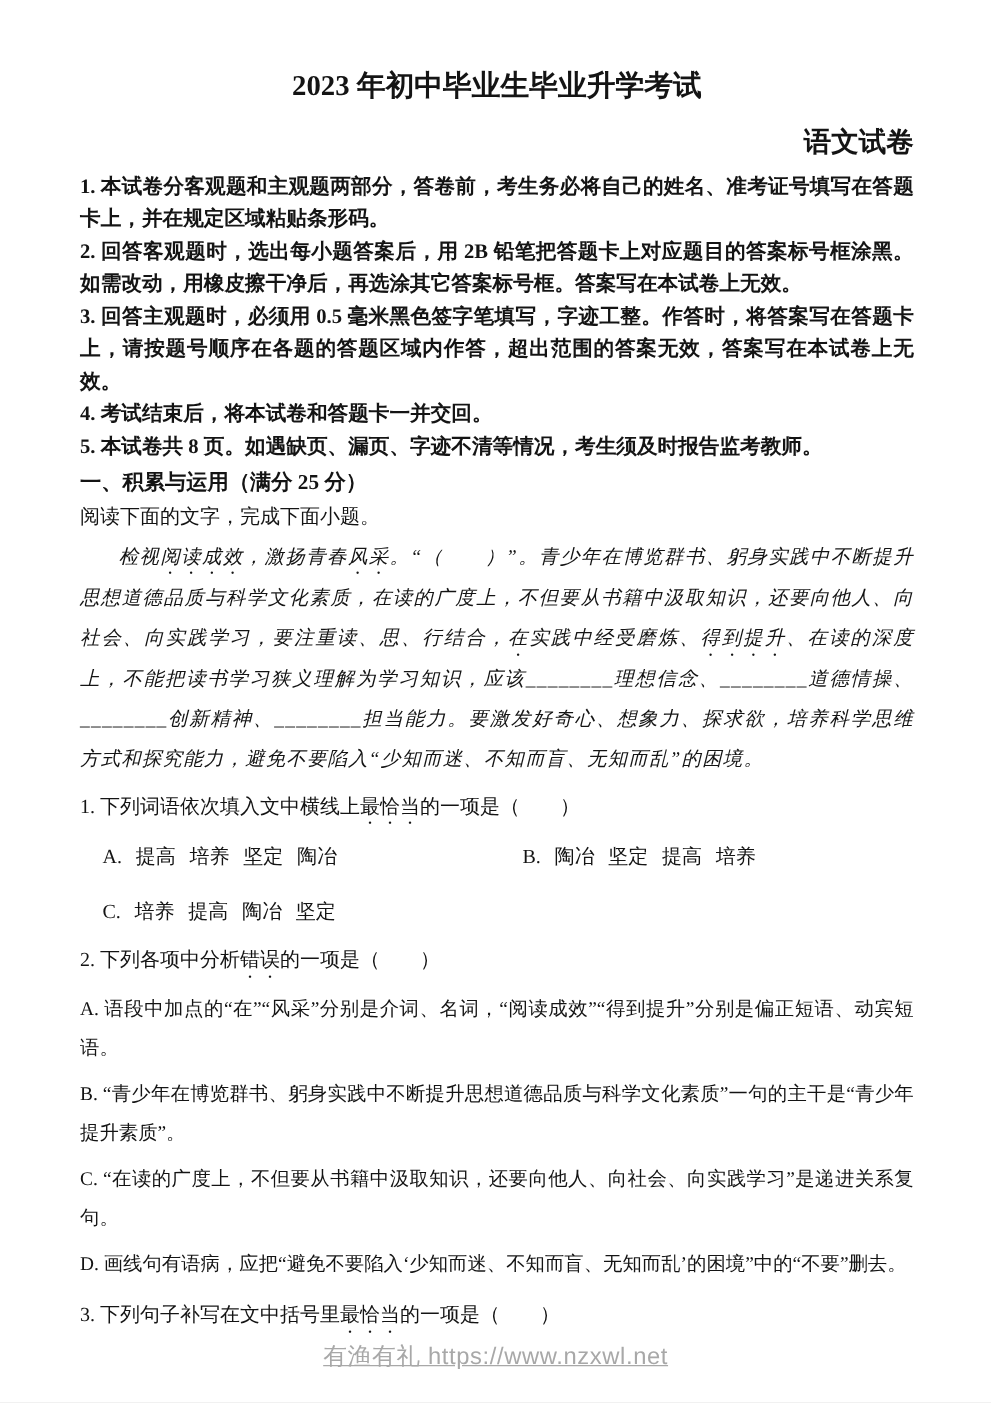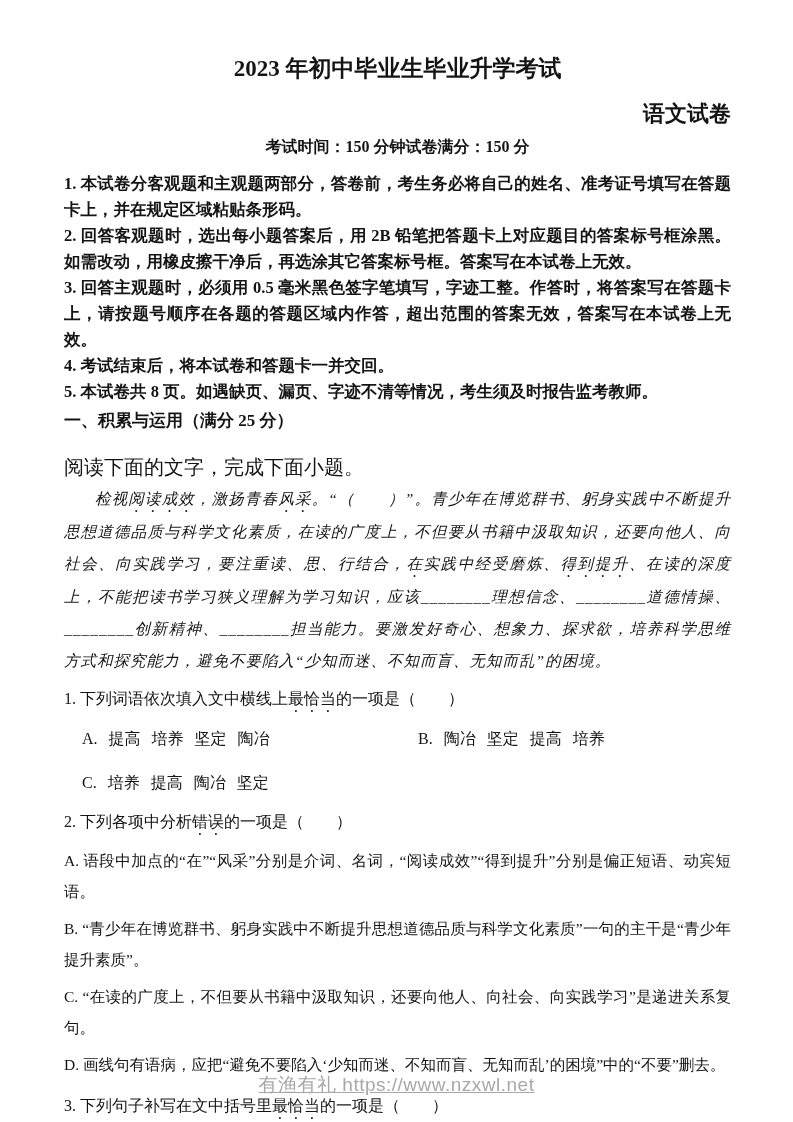--- a/index.html
+++ b/index.html
@@ -14,21 +14,21 @@
     color:#141414;
     overflow:hidden;
   }
   .title   { font-size:23px; line-height:30px; margin:0 0 15px; text-align:center; font-weight:700; }
   .subtitle{ font-size:22px; line-height:30px; margin:0 0 7px;  text-align:right; font-weight:700; }
   .exam-info{ font-size:16px; line-height:22px; margin:0 0 13px; text-align:center; font-weight:700; }
 
   .notices p { margin:0; font-weight:700; font-size:16.5px; line-height:26px; text-align:justify; }
 
   .section-heading { font-weight:700; font-size:17px; line-height:26px; margin:3px 0 0; }
-  .intro   { font-size:20px; line-height:26px; margin:20px 0 0; }
+  .intro   { font-size:16px; line-height:26px; margin:2px 0 0; }
 
   .passage {
     font-style:italic;
     font-size:15.5px; line-height:32px;
     margin:3px 0 0;
     text-indent:2em;
     text-align:justify;
     letter-spacing:1px;
   }
 
@@ -64,21 +64,20 @@
     text-decoration:underline;
   }
 </style>
 </head>
 <body>
 
 <div class="page">
 
   <h1 class="title">2023 年初中毕业生毕业升学考试</h1>
   <h2 class="subtitle">语文试卷</h2>
-  <p class="exam-info">考试时间：150 分钟试卷满分：150 分</p>
 
   <div class="notices">
     <p>1. 本试卷分客观题和主观题两部分，答卷前，考生务必将自己的姓名、准考证号填写在答题卡上，并在规定区域粘贴条形码。</p>
     <p>2. 回答客观题时，选出每小题答案后，用 2B 铅笔把答题卡上对应题目的答案标号框涂黑。如需改动，用橡皮擦干净后，再选涂其它答案标号框。答案写在本试卷上无效。</p>
     <p>3. 回答主观题时，必须用 0.5 毫米黑色签字笔填写，字迹工整。作答时，将答案写在答题卡上，请按题号顺序在各题的答题区域内作答，超出范围的答案无效，答案写在本试卷上无效。</p>
     <p>4. 考试结束后，将本试卷和答题卡一并交回。</p>
     <p>5. 本试卷共 8 页。如遇缺页、漏页、字迹不清等情况，考生须及时报告监考教师。</p>
   </div>
 
   <p class="section-heading">一、积累与运用（满分 25 分）</p>

